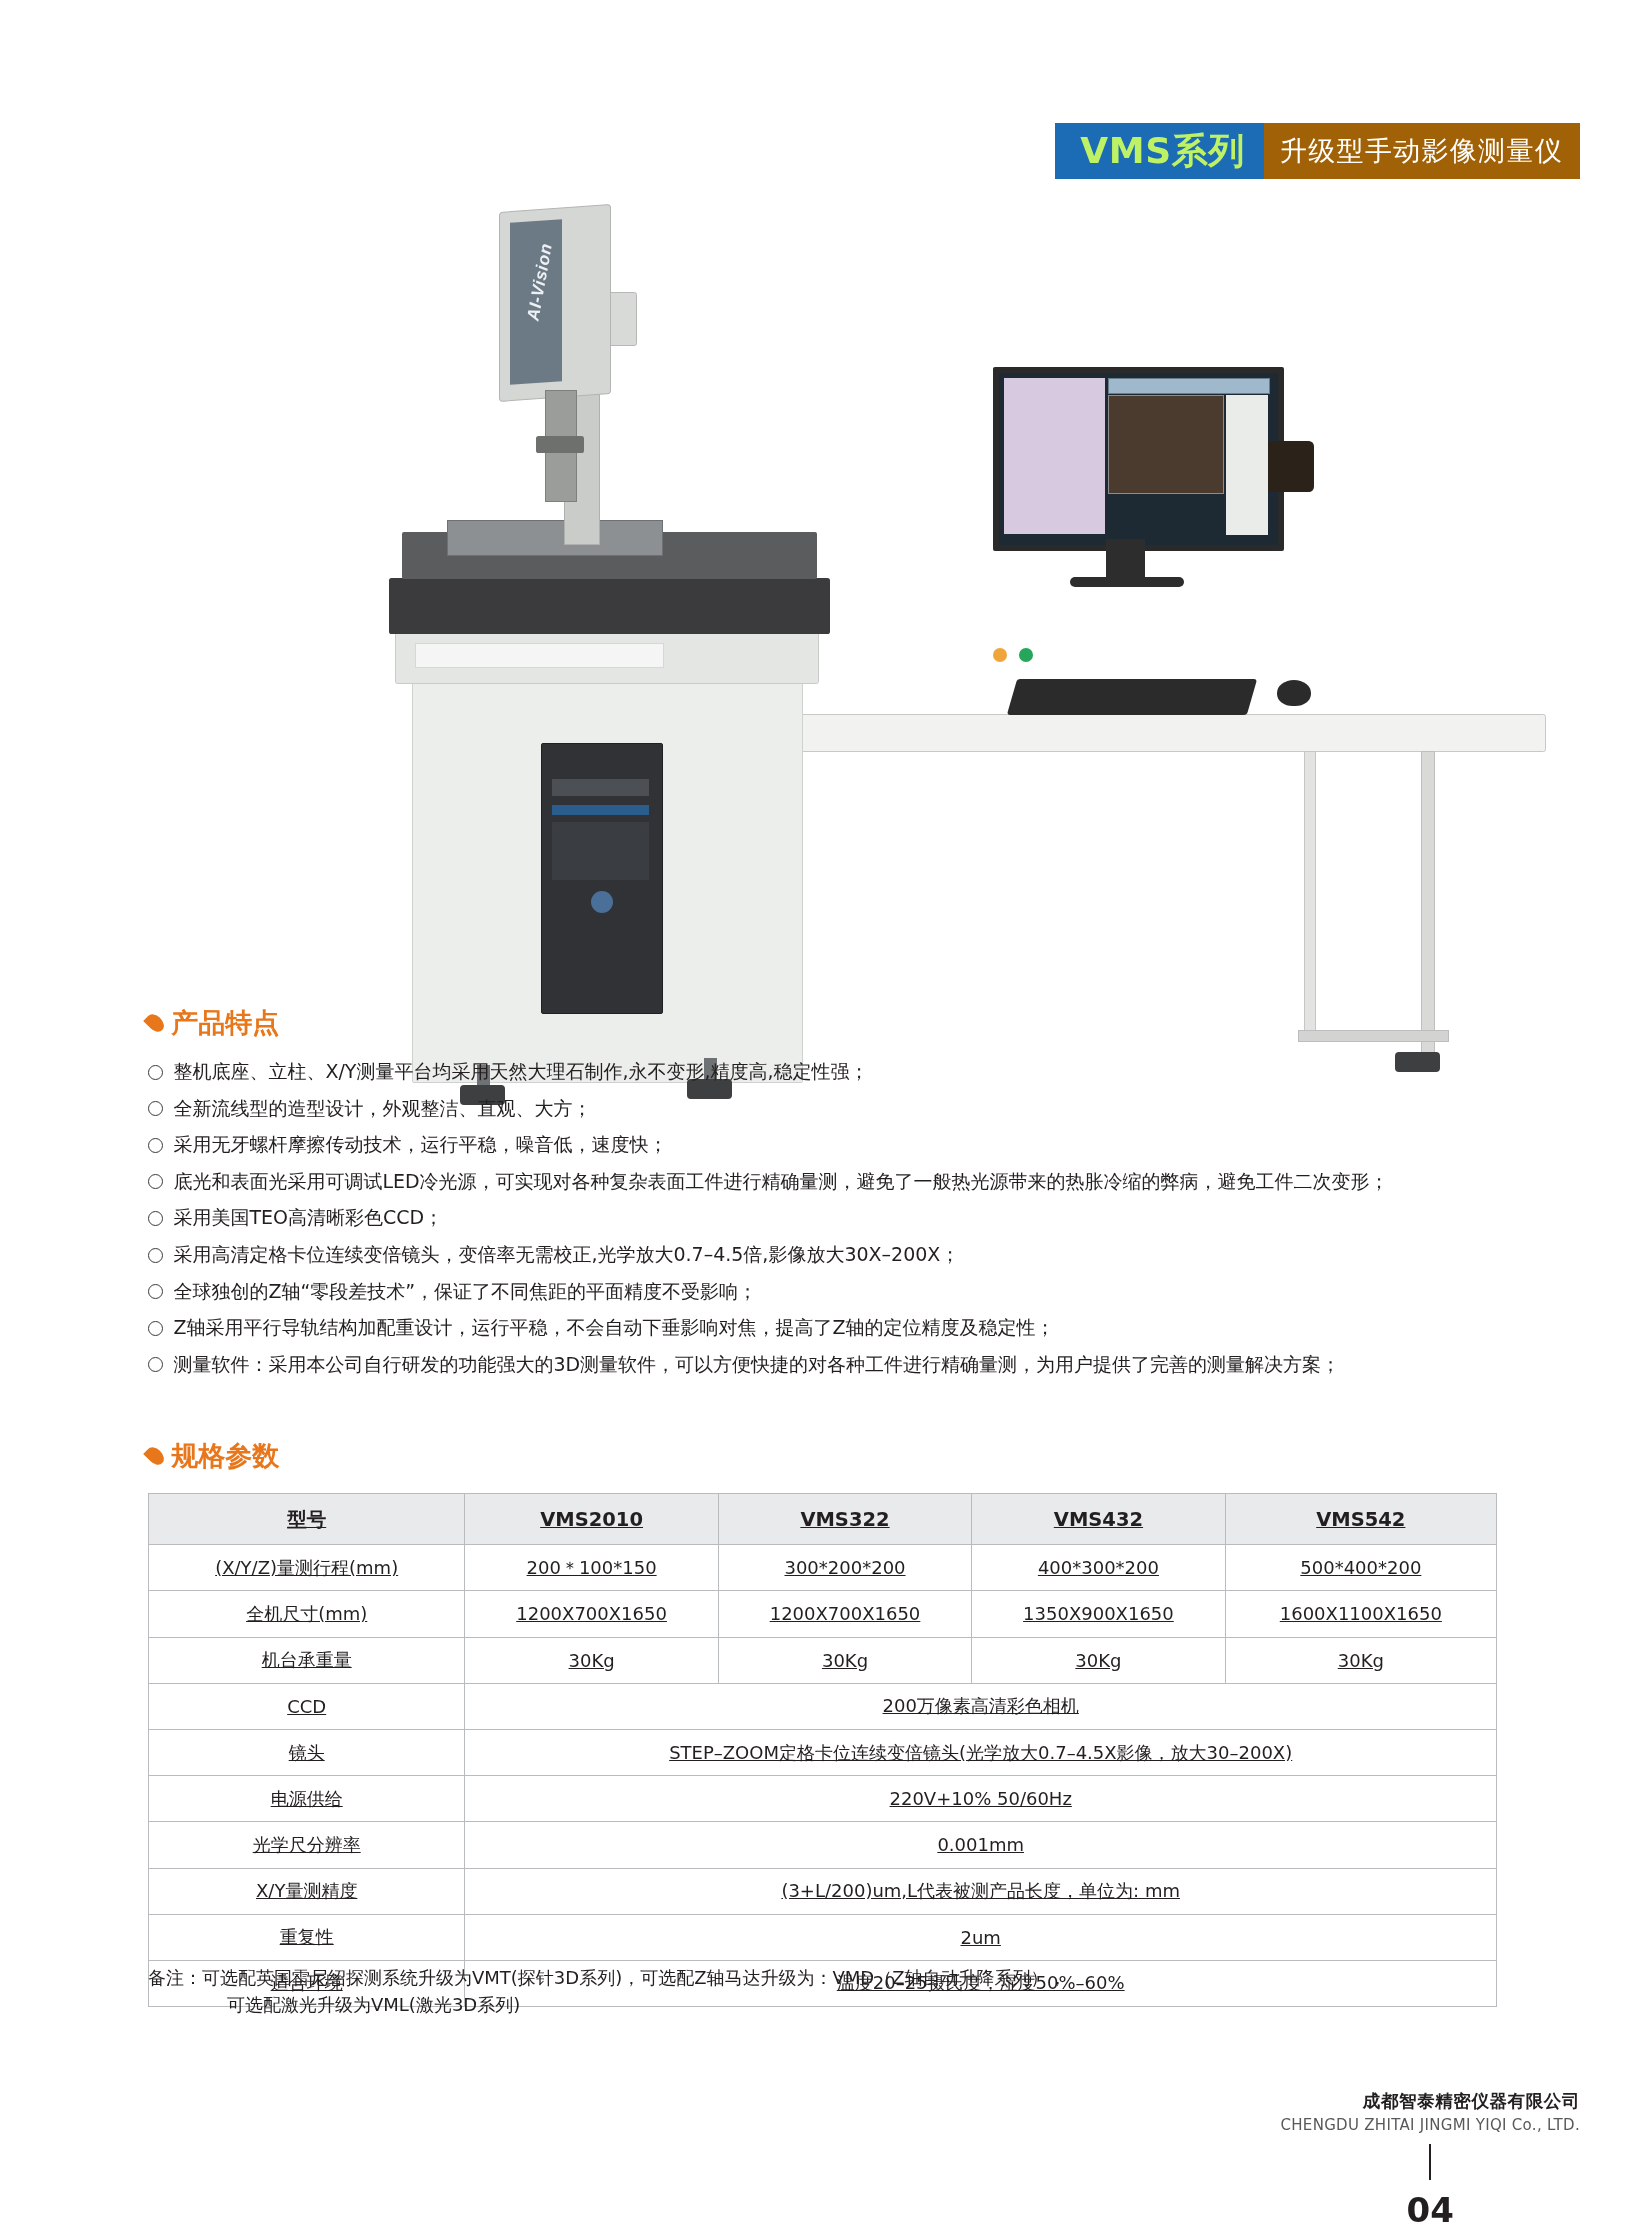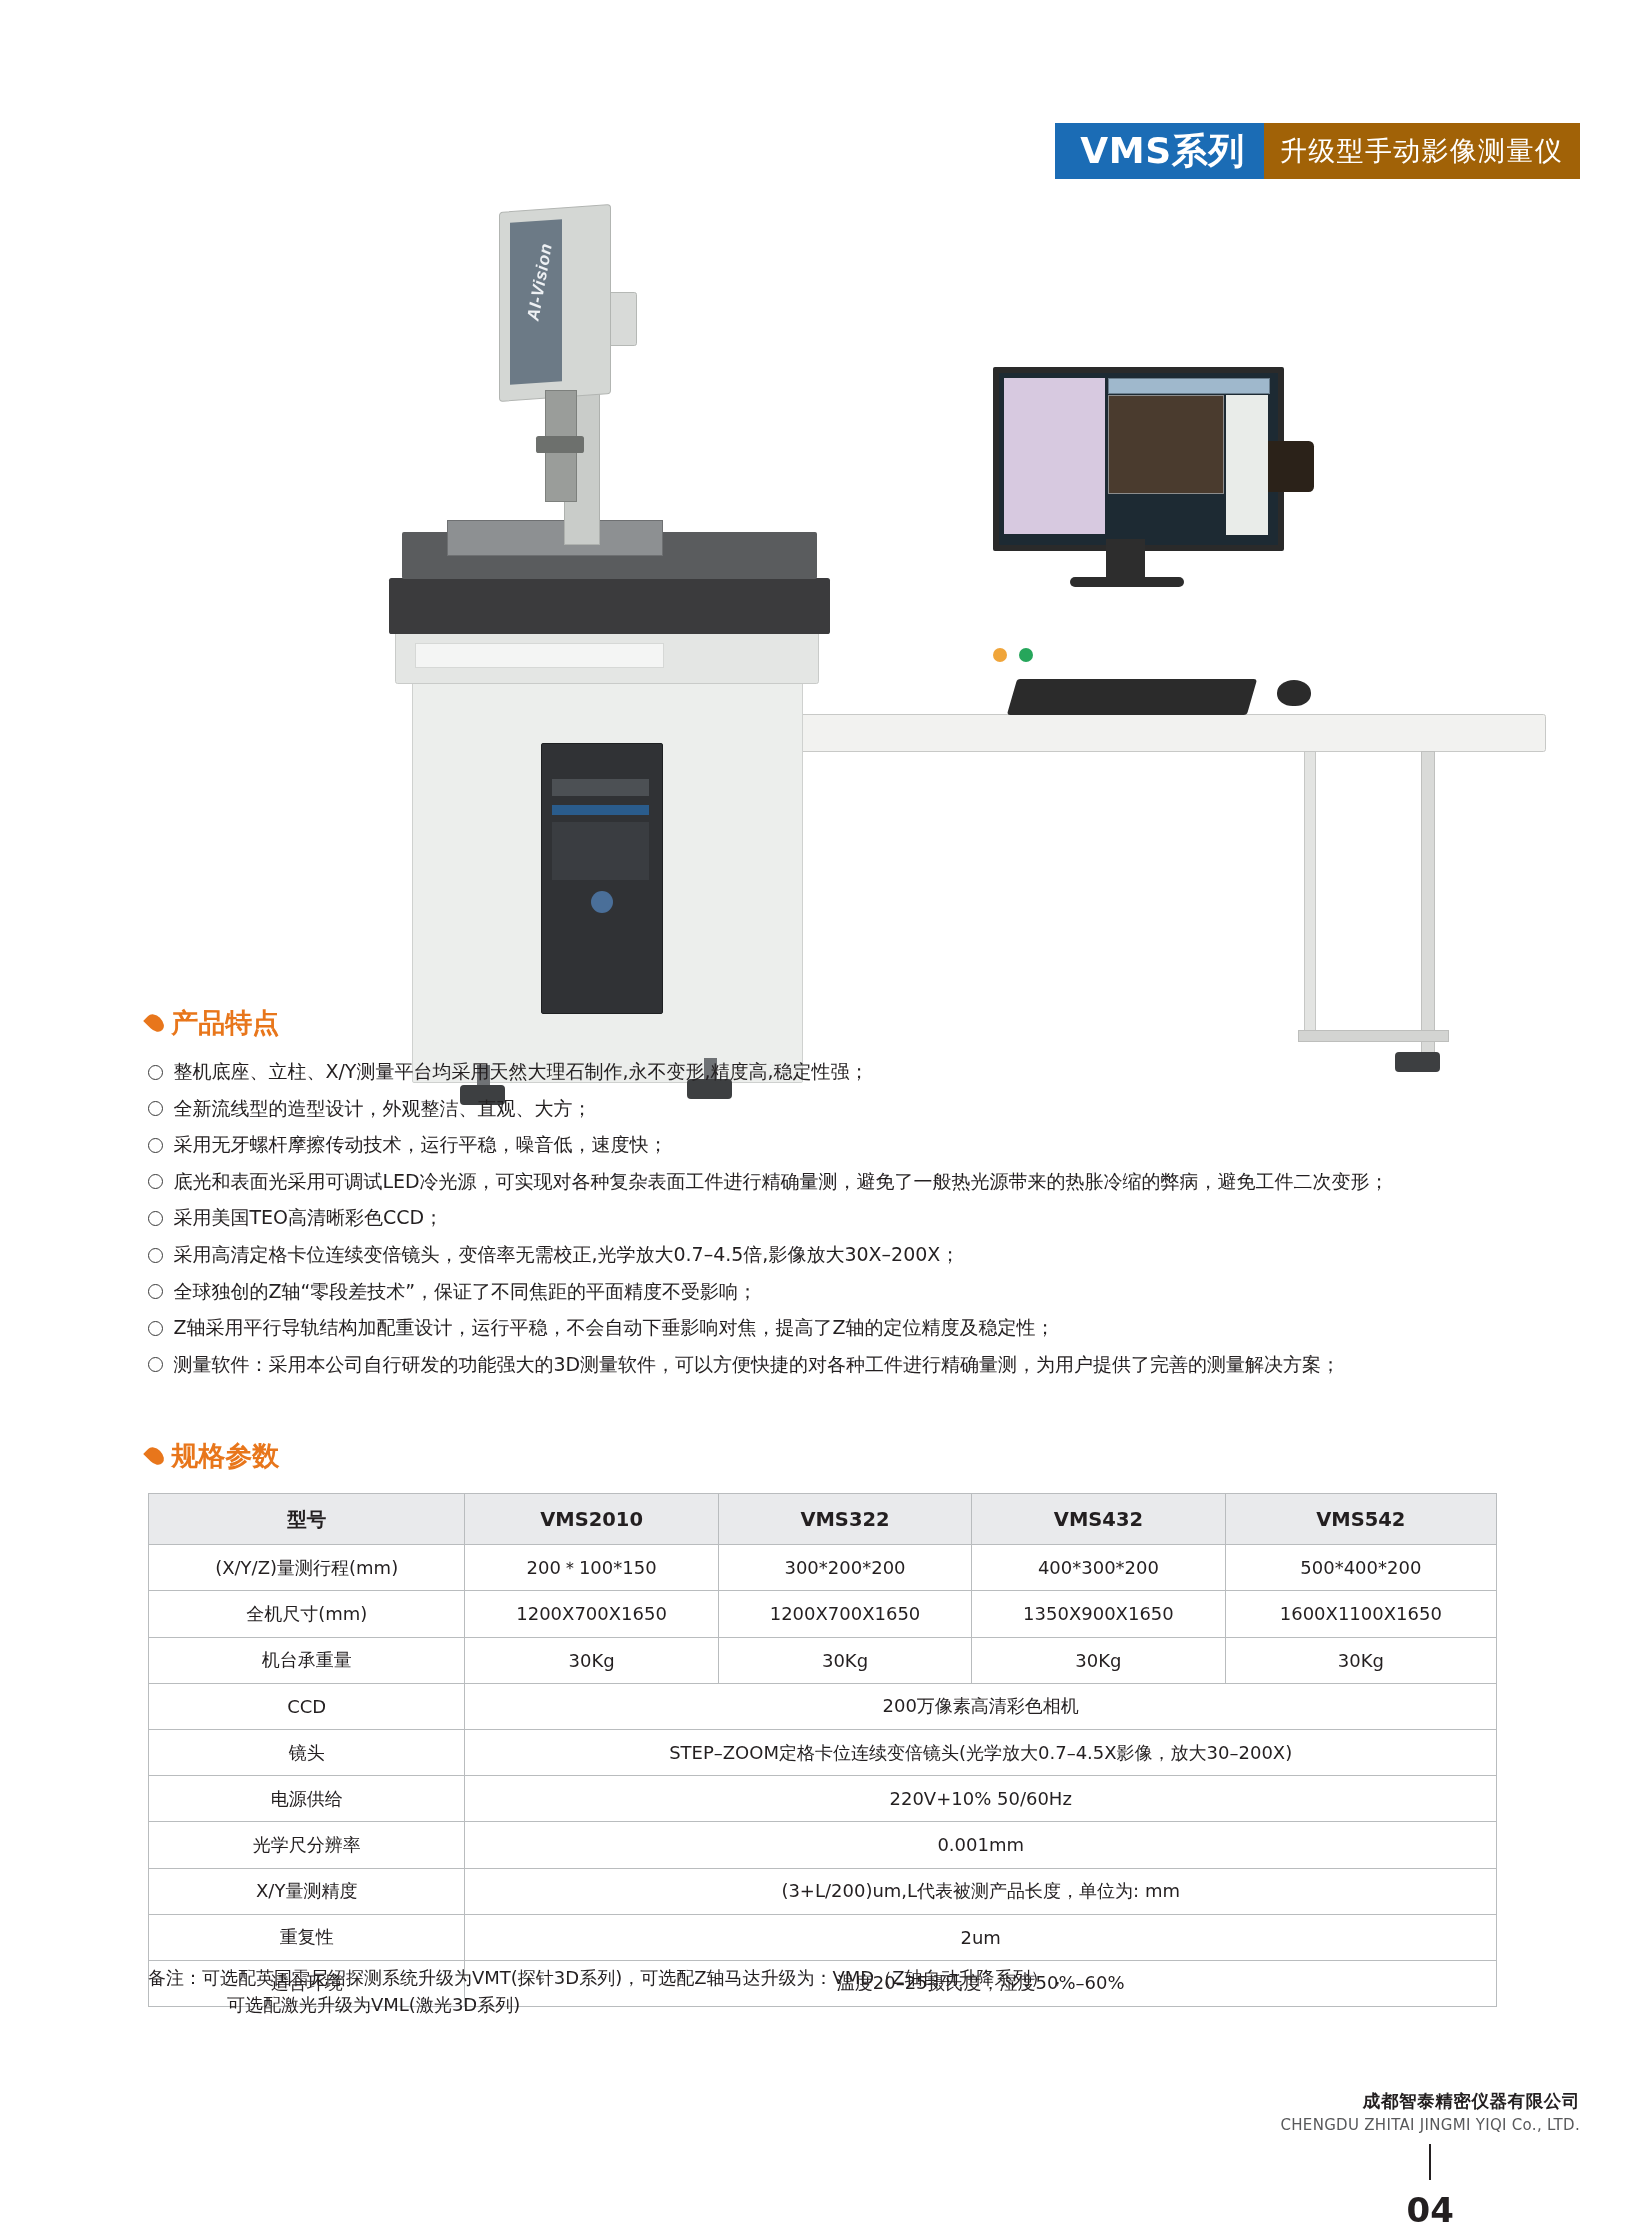--- a/index.html
+++ b/index.html
@@ -20,21 +20,21 @@
   .header {
     position: absolute;
     top: 123px;
     right: 66px;
     display: flex;
     align-items: stretch;
     height: 56px;
   }
   .header-blue {
     background: #1b6cb5;
-    color: #ffffff;
+    color: #bef264;
     font-size: 36px;
     font-weight: bold;
     letter-spacing: 0.6px;
     display: flex;
     align-items: center;
     padding: 0 19.5px 0 25px;
     font-family: "DejaVu Sans", "Liberation Sans", sans-serif;
   }
   .header-gray {
     background: #a16207;
@@ -418,20 +418,21 @@
     color: #231f20;
     font-family: "DejaVu Sans", "Liberation Sans", sans-serif;
   }
 
   
   .spec-wrap {
     position: absolute;
     left: 148px;
     top: 1493px;
     width: 1204px;
+    text-decoration: underline;
   }
   table.spec {
     border-collapse: collapse;
     width: 1349px;
     font-family: "DejaVu Sans", "Liberation Sans", sans-serif;
   }
   table.spec td, table.spec th {
     border: 1.3px solid #b9bcbe;
     text-align: center;
     font-size: 18px;

